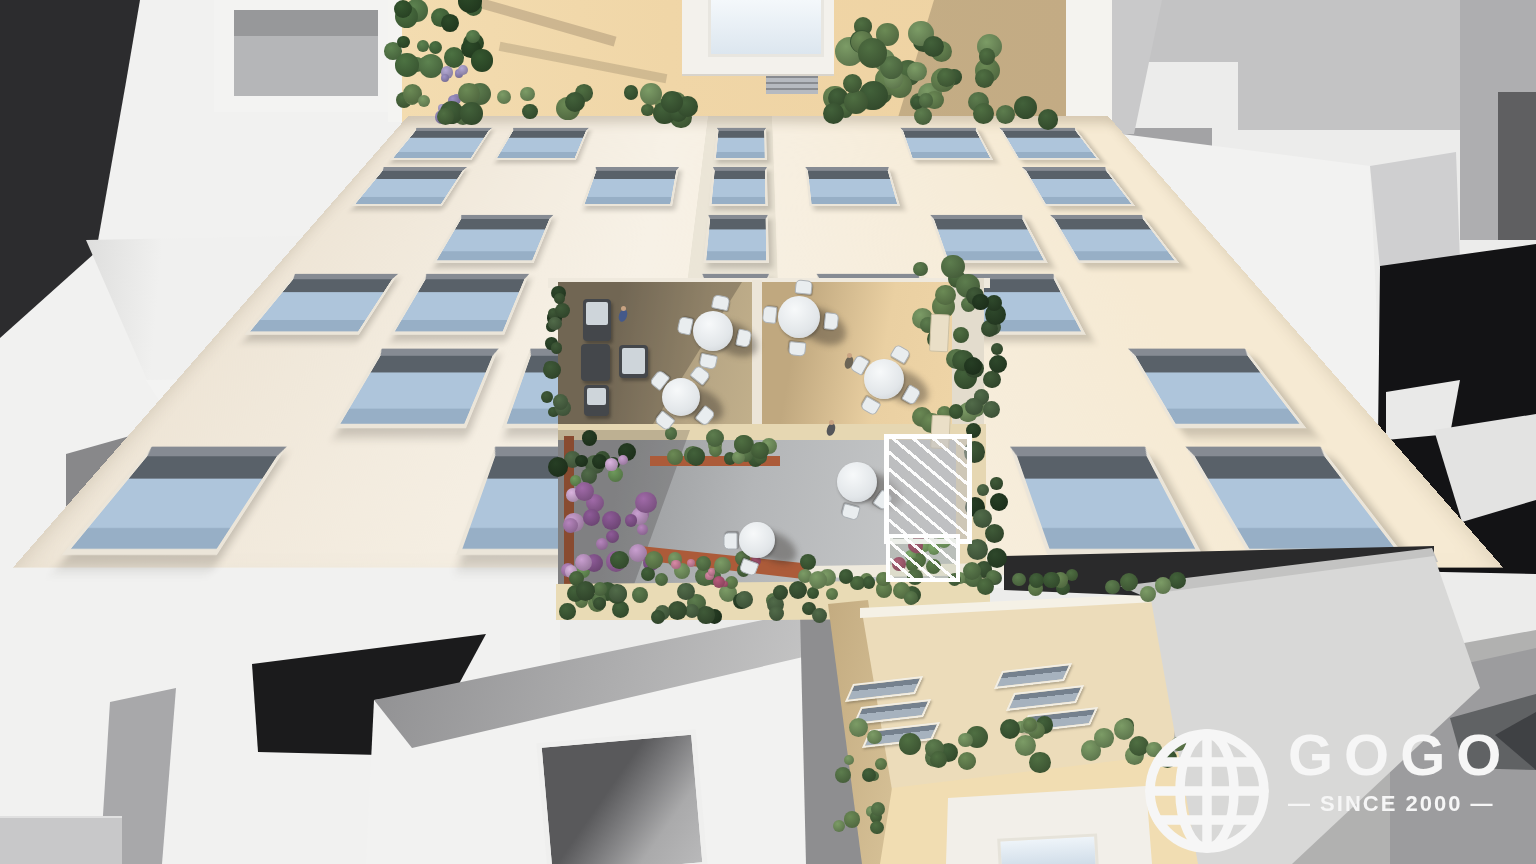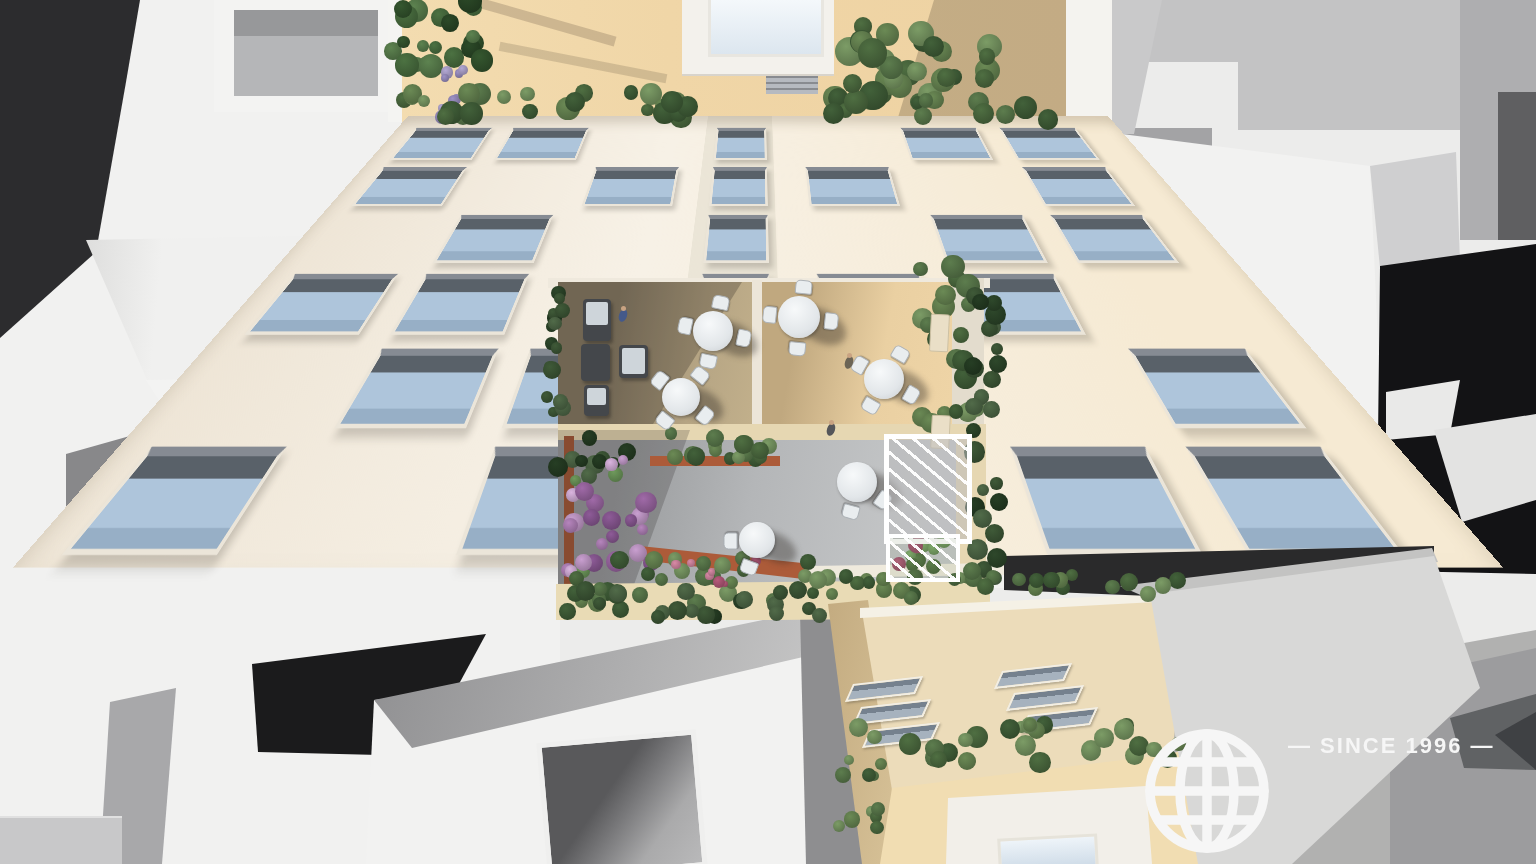--- a/index.html
+++ b/index.html
@@ -591,16 +591,17 @@
   <div id="watermark">
     <svg width="134" height="134" viewBox="0 0 134 134" style="position:absolute;left:0;top:8px" fill="none" stroke="#f6f6f6" stroke-width="9.5" stroke-linecap="round">
       <circle cx="67" cy="67" r="57"></circle>
       <ellipse cx="67" cy="67" rx="27" ry="57"></ellipse>
       <line x1="67" y1="10" x2="67" y2="124"></line>
       <line x1="18" y1="38" x2="116" y2="38"></line>
       <line x1="10" y1="67" x2="124" y2="67"></line>
       <line x1="18" y1="96" x2="116" y2="96"></line>
     </svg>
     <div id="wm-text">
-      <span class="wm3">— SINCE 1996 —</span>
+      <span class="wm1">GOGO</span>
+      <span class="wm3">— SINCE 2000 —</span>
     </div>
   </div>
 </div>
 
 </body></html>

